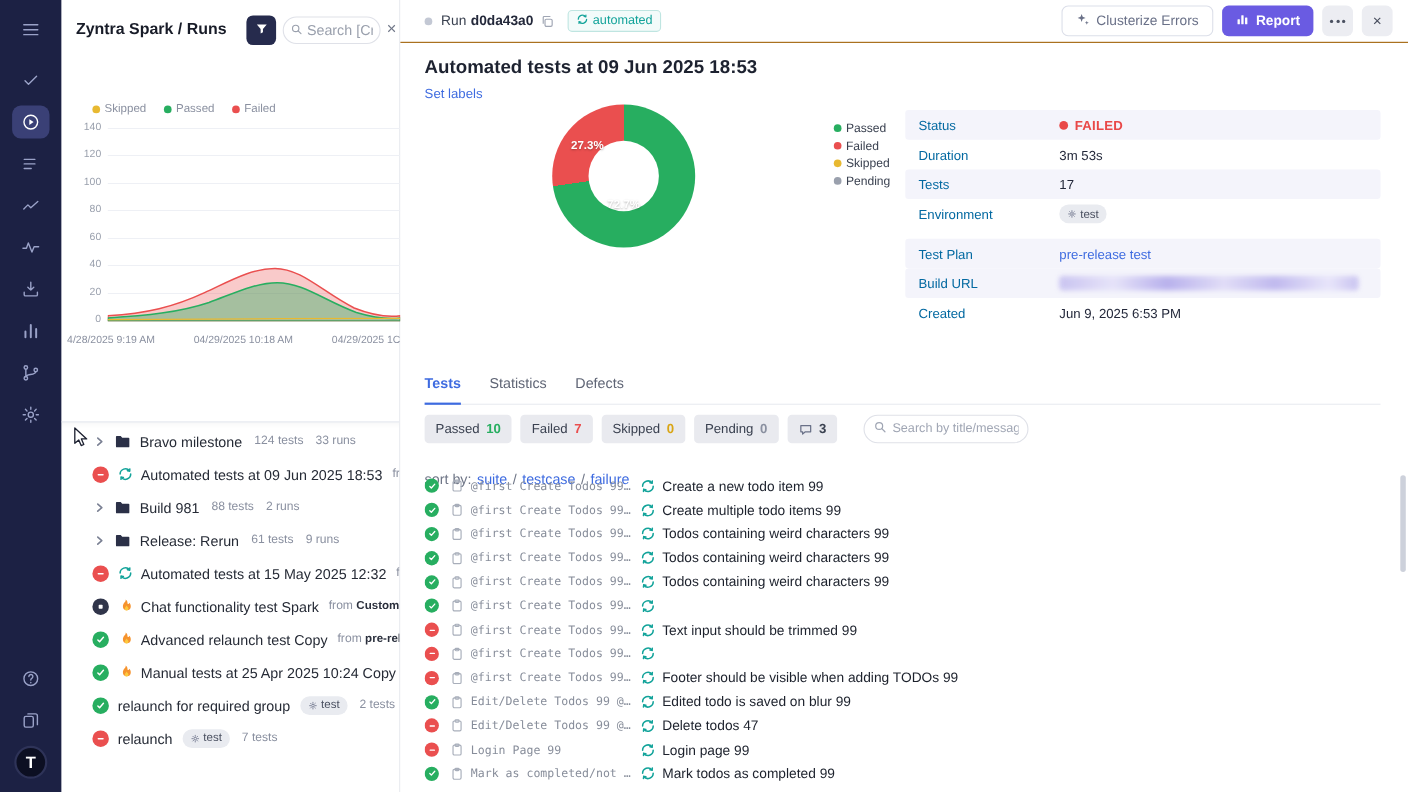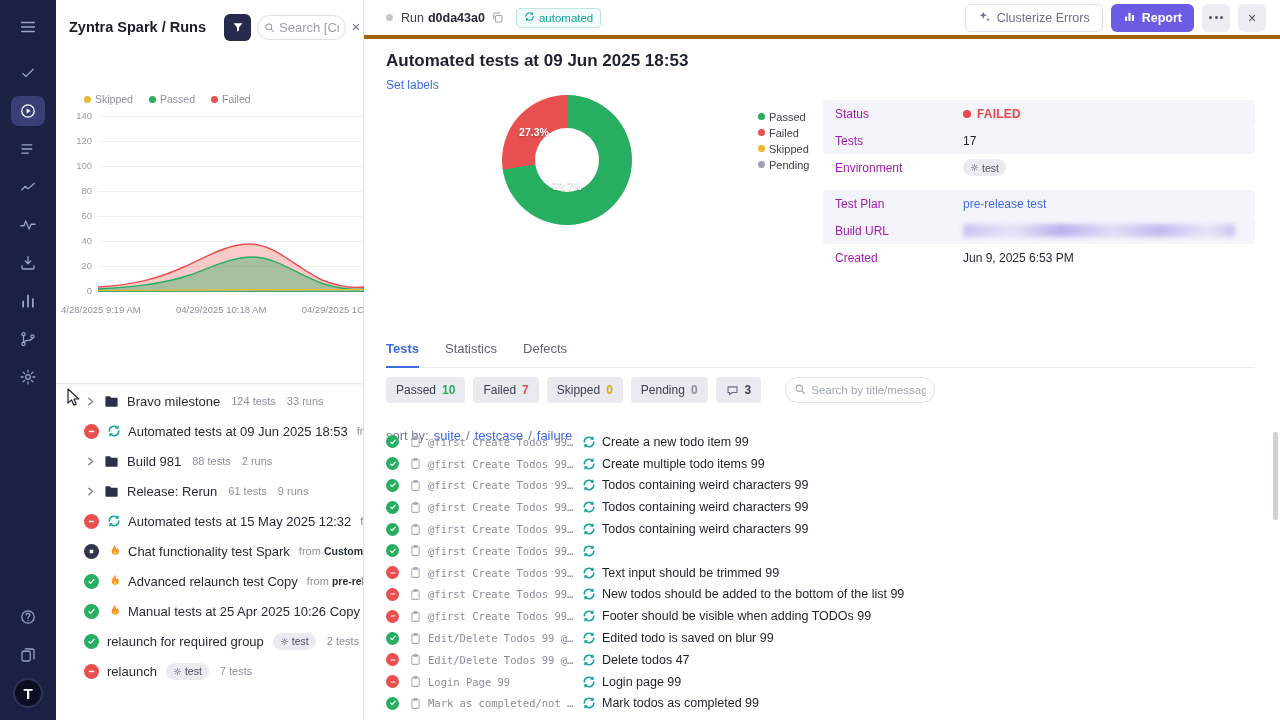--- a/index.html
+++ b/index.html
@@ -65,21 +65,21 @@
   .auto-ic{width:14px;height:14px;color:#12a39a;flex:none;display:inline-flex;margin-right:7px}
   .auto-ic svg{width:14px;height:14px}
   .emoji-ic{width:14px;height:14px;flex:none;display:inline-flex;margin-right:7px}
   .emoji-ic svg{width:14px;height:14px}
   .env-chip{display:inline-flex;align-items:center;gap:3px;background:#e9ebf0;border-radius:9px;height:17px;
     padding:0 7px;font-size:10.5px;color:#4a5060;margin-left:9px;flex:none}
   .env-chip svg{width:9px;height:9px;color:#6a7188}
 
   
   .main{position:absolute;left:364px;top:0;width:916px;height:720px;background:#fff}
-  .main-top{position:absolute;left:0;top:0;right:0;height:39px;border-bottom:4px solid #a16207;
+  .main-top{position:absolute;left:0;top:0;right:0;height:39px;border-bottom:1px solid #a16207;
     display:flex;align-items:center;padding:0 14px 0 22px}
   .run-dot{width:7px;height:7px;border-radius:50%;background:#c3c8d4;margin-right:8px;flex:none}
   .run-label{font-size:12.5px;color:#3a4150;margin-right:4px}
   .run-id{font-weight:700;font-size:12.5px;color:#23283a}
   .copy-ic{width:13px;height:13px;color:#a0a6b4;margin-left:6px;display:flex;cursor:pointer}
   .copy-ic svg{width:13px;height:13px}
   .badge-auto{display:inline-flex;align-items:center;gap:4px;height:20px;padding:0 7px;border:1px solid #bfe5e1;
     background:#f3fbfa;color:#12a39a;font-size:11.5px;border-radius:4px;margin-left:12px}
   .badge-auto svg{width:11px;height:11px}
   .top-actions{margin-left:auto;display:flex;gap:8px;align-items:center}
@@ -101,21 +101,21 @@
   .donut::after{content:"";position:absolute;left:33px;top:33px;width:64px;height:64px;border-radius:50%;background:#fff;z-index:1}
   .donut-label{position:absolute;color:#fff;font-size:10.5px;font-weight:700;z-index:3;
     text-shadow:0 1px 2px rgba(0,0,0,.3);transform:translate(-50%,-50%)}
   .dlegend{position:absolute;left:394px;top:111px;display:flex;flex-direction:column;gap:5px;font-size:11px;color:#3a4150}
   .dlegend-item{display:flex;align-items:center;height:11px}
 
   .info-table{position:absolute;left:459px;top:100px;width:432px}
   .info-row{display:flex;align-items:center;height:27px;border-radius:3px;font-size:12px}
   .info-row.shaded{background:#f4f4fb}
   .info-row.group-gap{margin-top:9px}
-  .info-label{width:140px;padding-left:12px;color:#a21caf;flex:none}
+  .info-label{width:140px;padding-left:12px;color:#0369a1;flex:none}
   .info-value{color:#23283a;display:flex;align-items:center}
   .status-failed{color:#e94848;font-weight:700;letter-spacing:.2px}
   .sdot{width:8px;height:8px;border-radius:50%;background:#e94848;margin-right:6px}
   .link{color:#3e6be0}
   .blur-strip{width:272px;height:13px;border-radius:3px;opacity:.95;
     background:linear-gradient(90deg,#c7c1f0,#e6e3f9 18%,#b6aeec 36%,#e0dcf7 55%,#beb7ee 72%,#e8e5fa 90%,#c7c1f0);
     filter:blur(2.5px)}
 
   .main-tabs{position:absolute;left:22px;right:25px;top:341px;height:27px;border-bottom:1px solid #e9ebf0;
     display:flex;gap:26px;font-size:13px;color:#5f6575}
@@ -401,21 +401,21 @@
             <svg viewBox="0 0 16 16" fill="none" stroke="#fff" stroke-width="2.4" stroke-linecap="round" stroke-linejoin="round">
               <path d="M3.5 8.5l2.8 2.8 6.2-7"></path>
             </svg>
           </span>
           <span class="emoji-ic">
             <svg viewBox="0 0 16 16">
               <path d="M8.3 1.2c.4 2.6-2.9 3.7-2.9 7a4.1 4.1 0 008.2 0c0-1.5-.7-2.5-1.4-3.6-.5 1.2-1.2 1.5-1.7 1.1-.6-.5.3-2.8-2.2-4.5z" fill="#f6932e"></path>
               <path d="M8.9 7.5c.2 1.3-1.5 1.7-1.5 3.2a1.9 1.9 0 003.8.1c0-1.4-1.2-2-2.3-3.3z" fill="#fcc93e"></path>
             </svg>
           </span>
-          <span class="run-name">Manual tests at 25 Apr 2025 10:26 Copy</span>
+          <span class="run-name">Manual tests at 25 Apr 2025 10:24 Copy</span>
         </div>
         <div class="run-row">
           <span class="st" style="background:#27ae60">
             <svg viewBox="0 0 16 16" fill="none" stroke="#fff" stroke-width="2.4" stroke-linecap="round" stroke-linejoin="round">
               <path d="M3.5 8.5l2.8 2.8 6.2-7"></path>
             </svg>
           </span>
           <span class="run-name">relaunch for required group</span>
           <span class="env-chip">
             <span style="display:flex">
@@ -520,20 +520,24 @@
           <i class="dot" style="background:#9aa0ad"></i>
           <span>Pending</span>
         </div>
       </div>
 
     <div class="info-table" id="info-table">
         <div class="info-row shaded">
           <div class="info-label">Status</div>
           <div class="info-value status-failed"><span class="sdot"></span>FAILED</div>
         </div>
+        <div class="info-row">
+          <div class="info-label">Duration</div>
+          <div class="info-value">3m 53s</div>
+        </div>
         <div class="info-row shaded">
           <div class="info-label">Tests</div>
           <div class="info-value">17</div>
         </div>
         <div class="info-row">
           <div class="info-label">Environment</div>
           <div class="info-value">
             <span class="env-chip" style="margin-left:0">
               <span style="display:flex">
                 <svg viewBox="0 0 16 16" fill="none" stroke="currentColor" stroke-width="1.3">
@@ -789,21 +793,20 @@
           </span>
           <span class="suite">@first Create Todos 99…</span>
           <span class="auto-ic">
             <svg viewBox="0 0 16 16" fill="none" stroke="currentColor" stroke-width="1.6" stroke-linecap="round">
               <path d="M13.5 8a5.5 5.5 0 01-9.8 3.4"></path>
               <path d="M2.5 8a5.5 5.5 0 019.8-3.4"></path>
               <path d="M12.6 2.6l-.3 2.2-2.2-.4"></path>
               <path d="M3.4 13.4l.3-2.2 2.2.4"></path>
             </svg>
           </span>
-          <span class="test-title">New todos should be added to the bottom of the list 99</span>
         </div>
         <div class="test-row">
           <span class="st" style="background:#ea4f4f">
             <svg viewBox="0 0 16 16" fill="none" stroke="#fff" stroke-width="2.4" stroke-linecap="round">
               <path d="M4.2 8h7.6"></path>
             </svg>
           </span>
           <span class="clip-ic">
             <svg viewBox="0 0 16 16" fill="none" stroke="currentColor" stroke-width="1.3">
               <rect x="3.5" y="3" width="9" height="11" rx="1.5"></rect>

